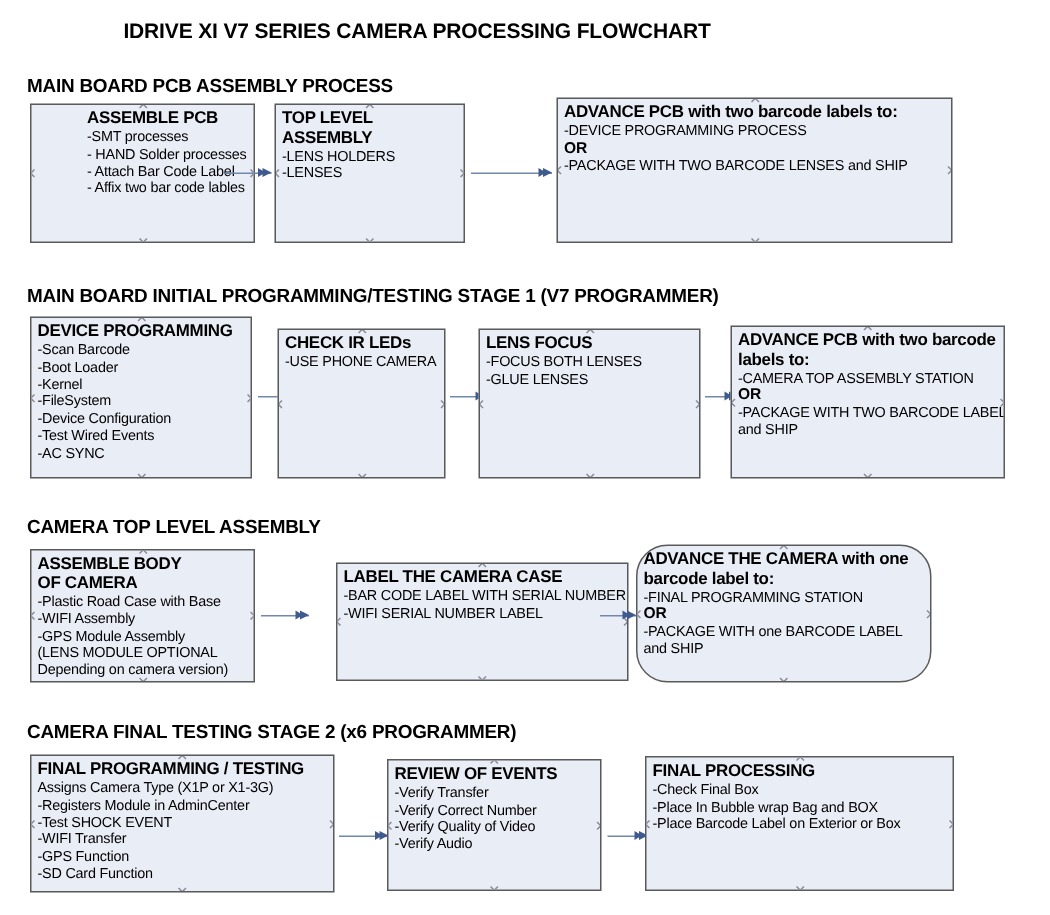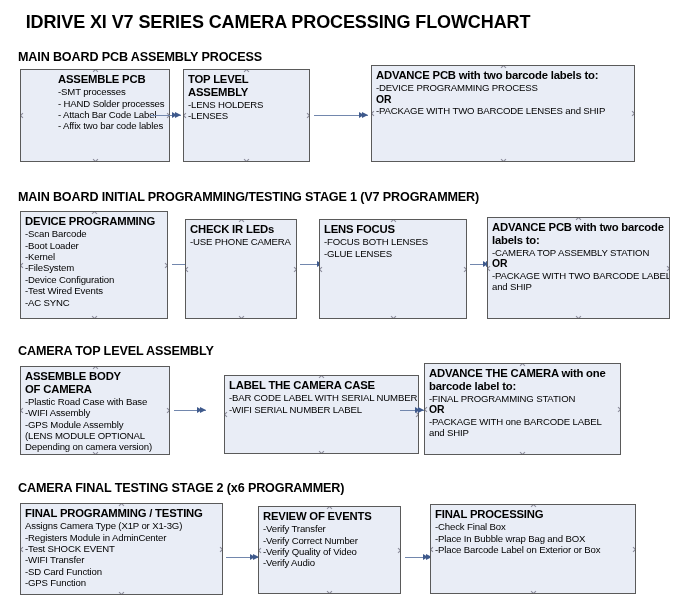--- a/index.html
+++ b/index.html
@@ -22,21 +22,21 @@
     width: 700px;
     height: 610px;
   }
 
   .page-title {
     position: absolute;
     left: 0;
     top: 12px;
     width: 556px;
     text-align: center;
-    font-size: 18px;
+    font-size: 14px;
     font-weight: bold;
     letter-spacing: -0.1px;
   }
 
   .section-heading {
     position: absolute;
     font-size: 12.6px;
     font-weight: bold;
     letter-spacing: -0.15px;
     white-space: nowrap;
@@ -304,21 +304,21 @@
     <span class="handle h-left"></span>
     <span class="handle h-right"></span>
   </div>
 
   <div class="connector" style="left:400px; top:406px; width:24px;">
     <span class="line"></span>
     <span class="arrowhead"></span>
     <span class="arrowhead2"></span>
   </div>
 
-  <div class="node" style="left:424px; top:363px; width:197px; height:92px;">
+  <div class="node" style="left:424px; top:363px; width:197px; height:92px;border-radius:21px;">
     <div class="node-title">ADVANCE THE CAMERA with one barcode label to:</div>
     <ul class="node-lines">
       <li>-FINAL PROGRAMMING STATION</li>
       <li class="bold">OR</li>
       <li>-PACKAGE WITH one BARCODE LABEL</li>
       <li>and SHIP</li>
     </ul>
     <span class="handle h-top"></span>
     <span class="handle h-bottom"></span>
     <span class="handle h-left"></span>
@@ -327,22 +327,22 @@
 
   <div class="section-heading" style="left:18px; top:481px;">CAMERA FINAL TESTING STAGE 2 (x6 PROGRAMMER)</div>
 
   <div class="node" style="left:20px; top:503px; width:203px; height:92px;">
     <div class="node-title">FINAL PROGRAMMING / TESTING</div>
     <ul class="node-lines">
       <li>Assigns Camera Type (X1P or X1-3G)</li>
       <li>-Registers Module in AdminCenter</li>
       <li>-Test SHOCK EVENT</li>
       <li>-WIFI Transfer</li>
+      <li>-GPS Function</li>
       <li>-SD Card Function</li>
-      <li>-GPS Function</li>
     </ul>
     <span class="handle h-top"></span>
     <span class="handle h-bottom"></span>
     <span class="handle h-left"></span>
     <span class="handle h-right"></span>
   </div>
 
   <div class="connector" style="left:226px; top:553px; width:33px;">
     <span class="line"></span>
     <span class="arrowhead"></span>

